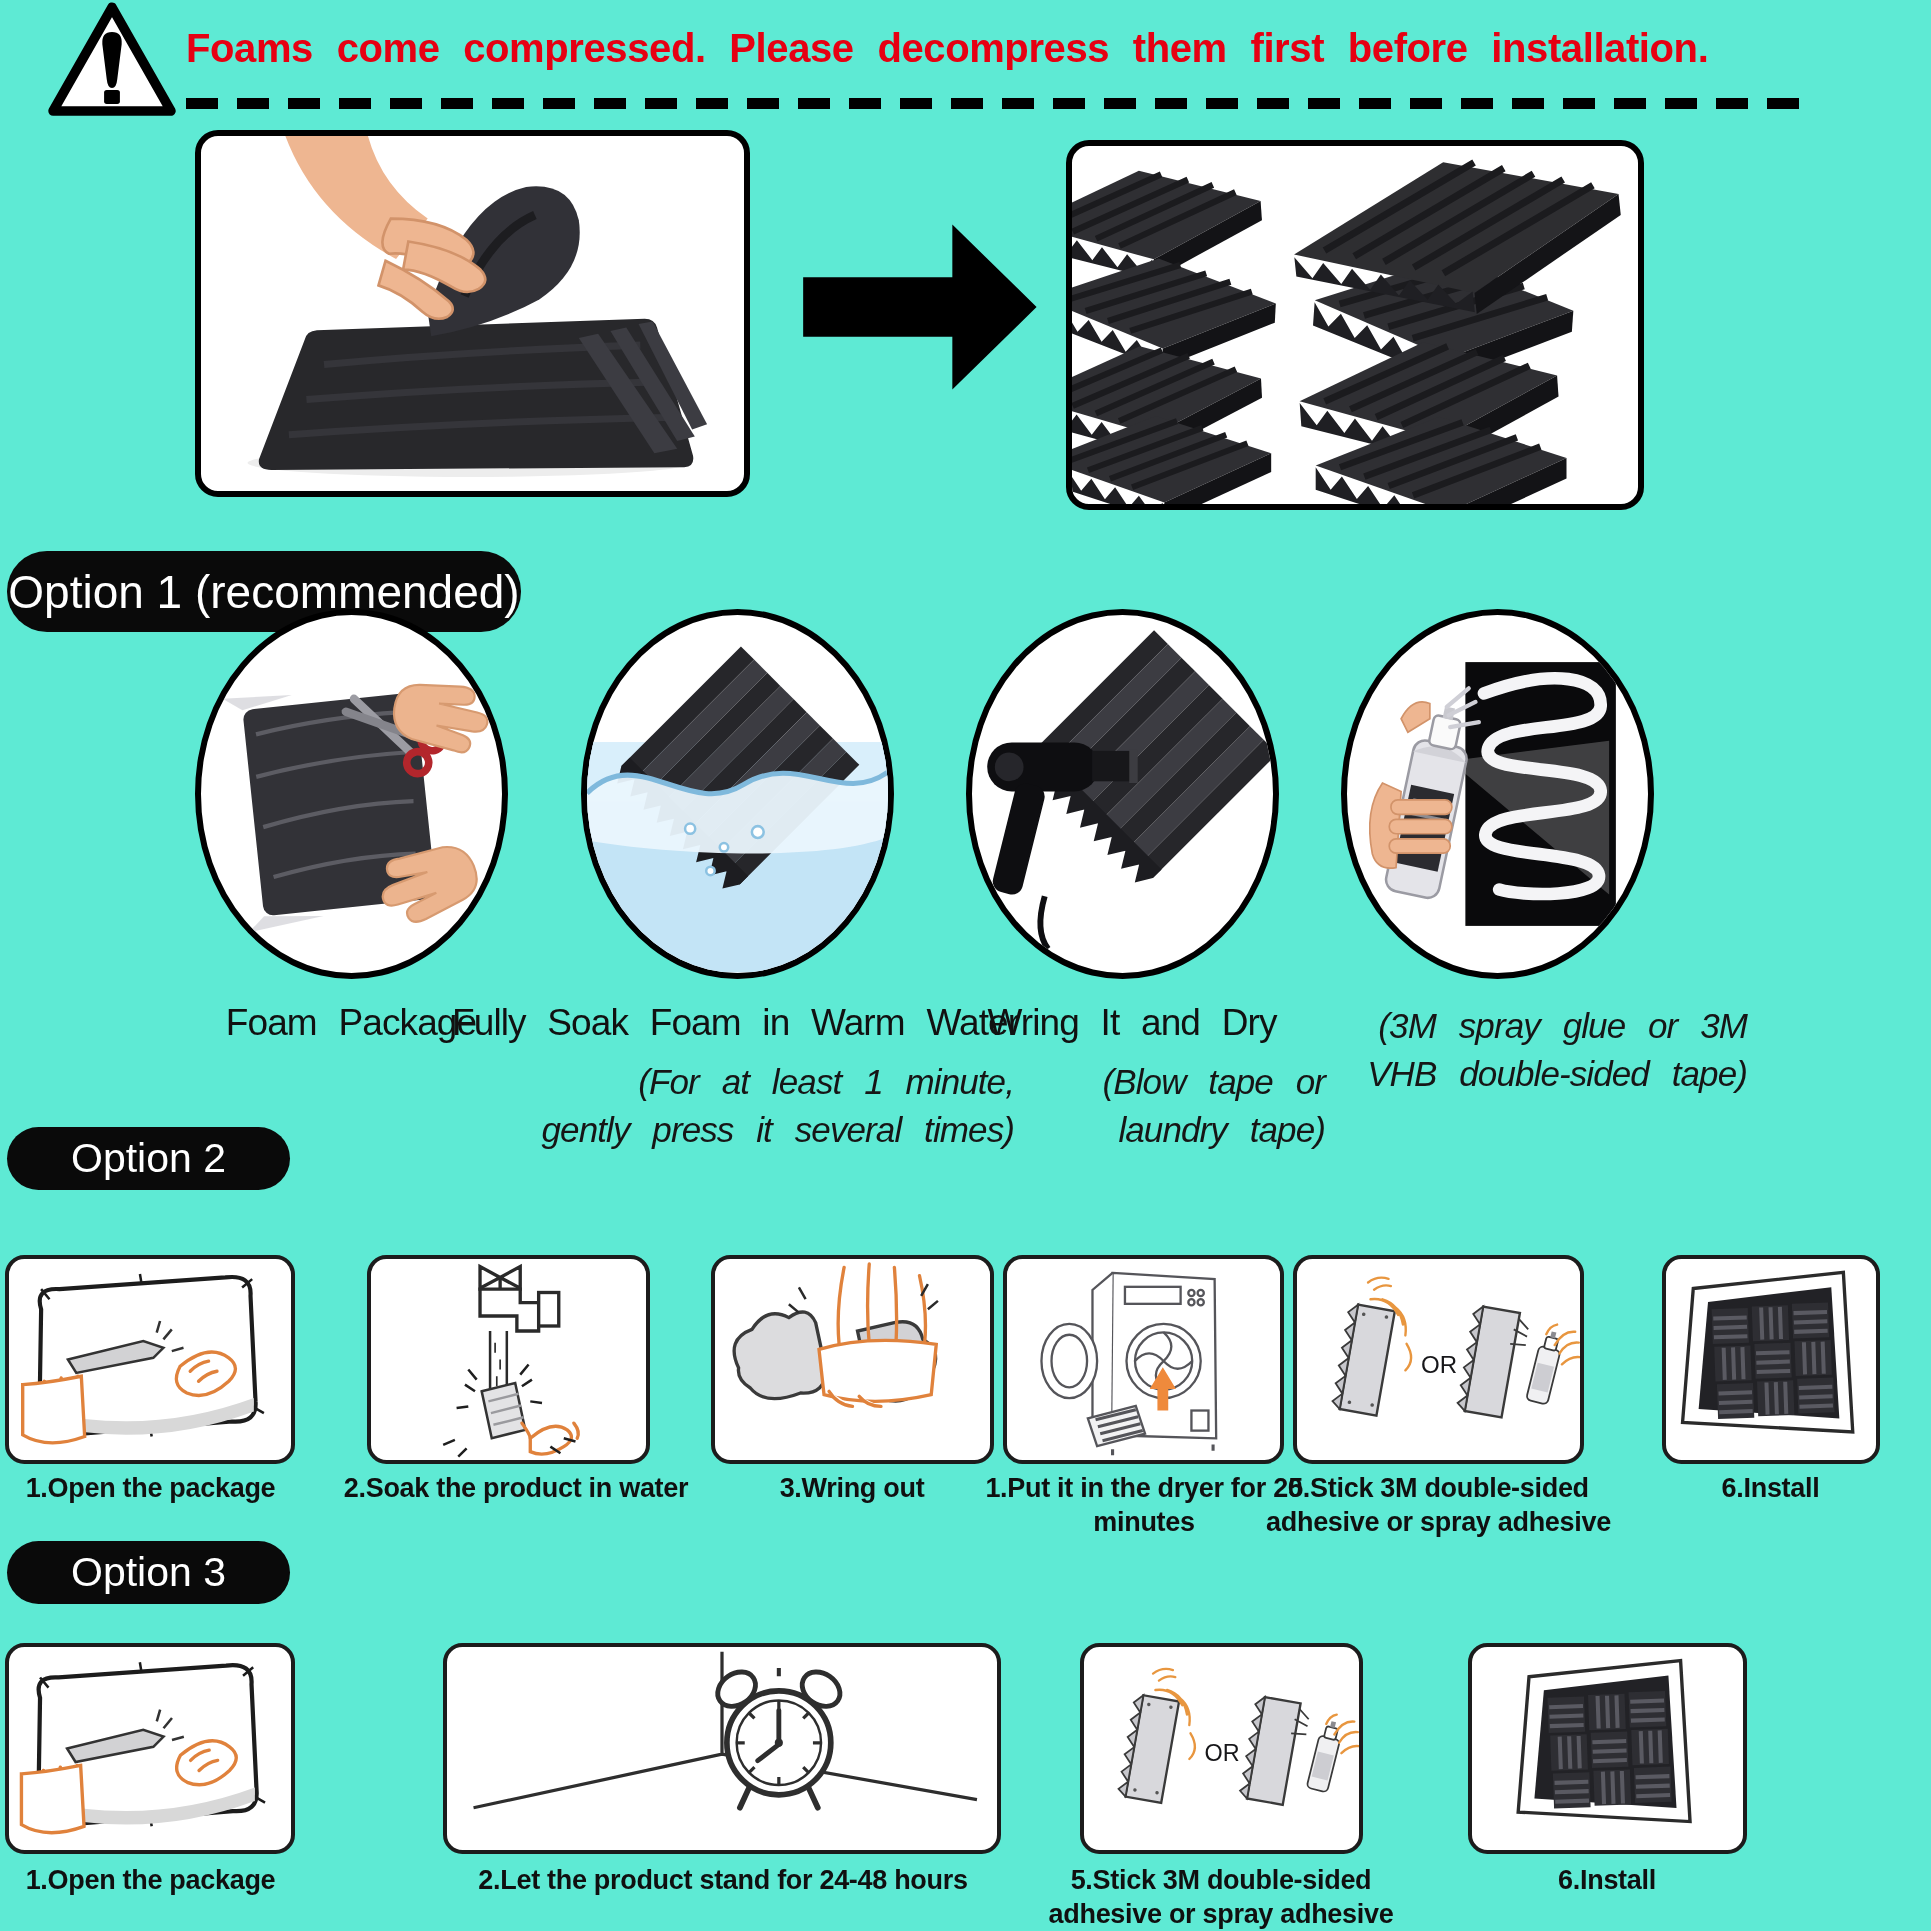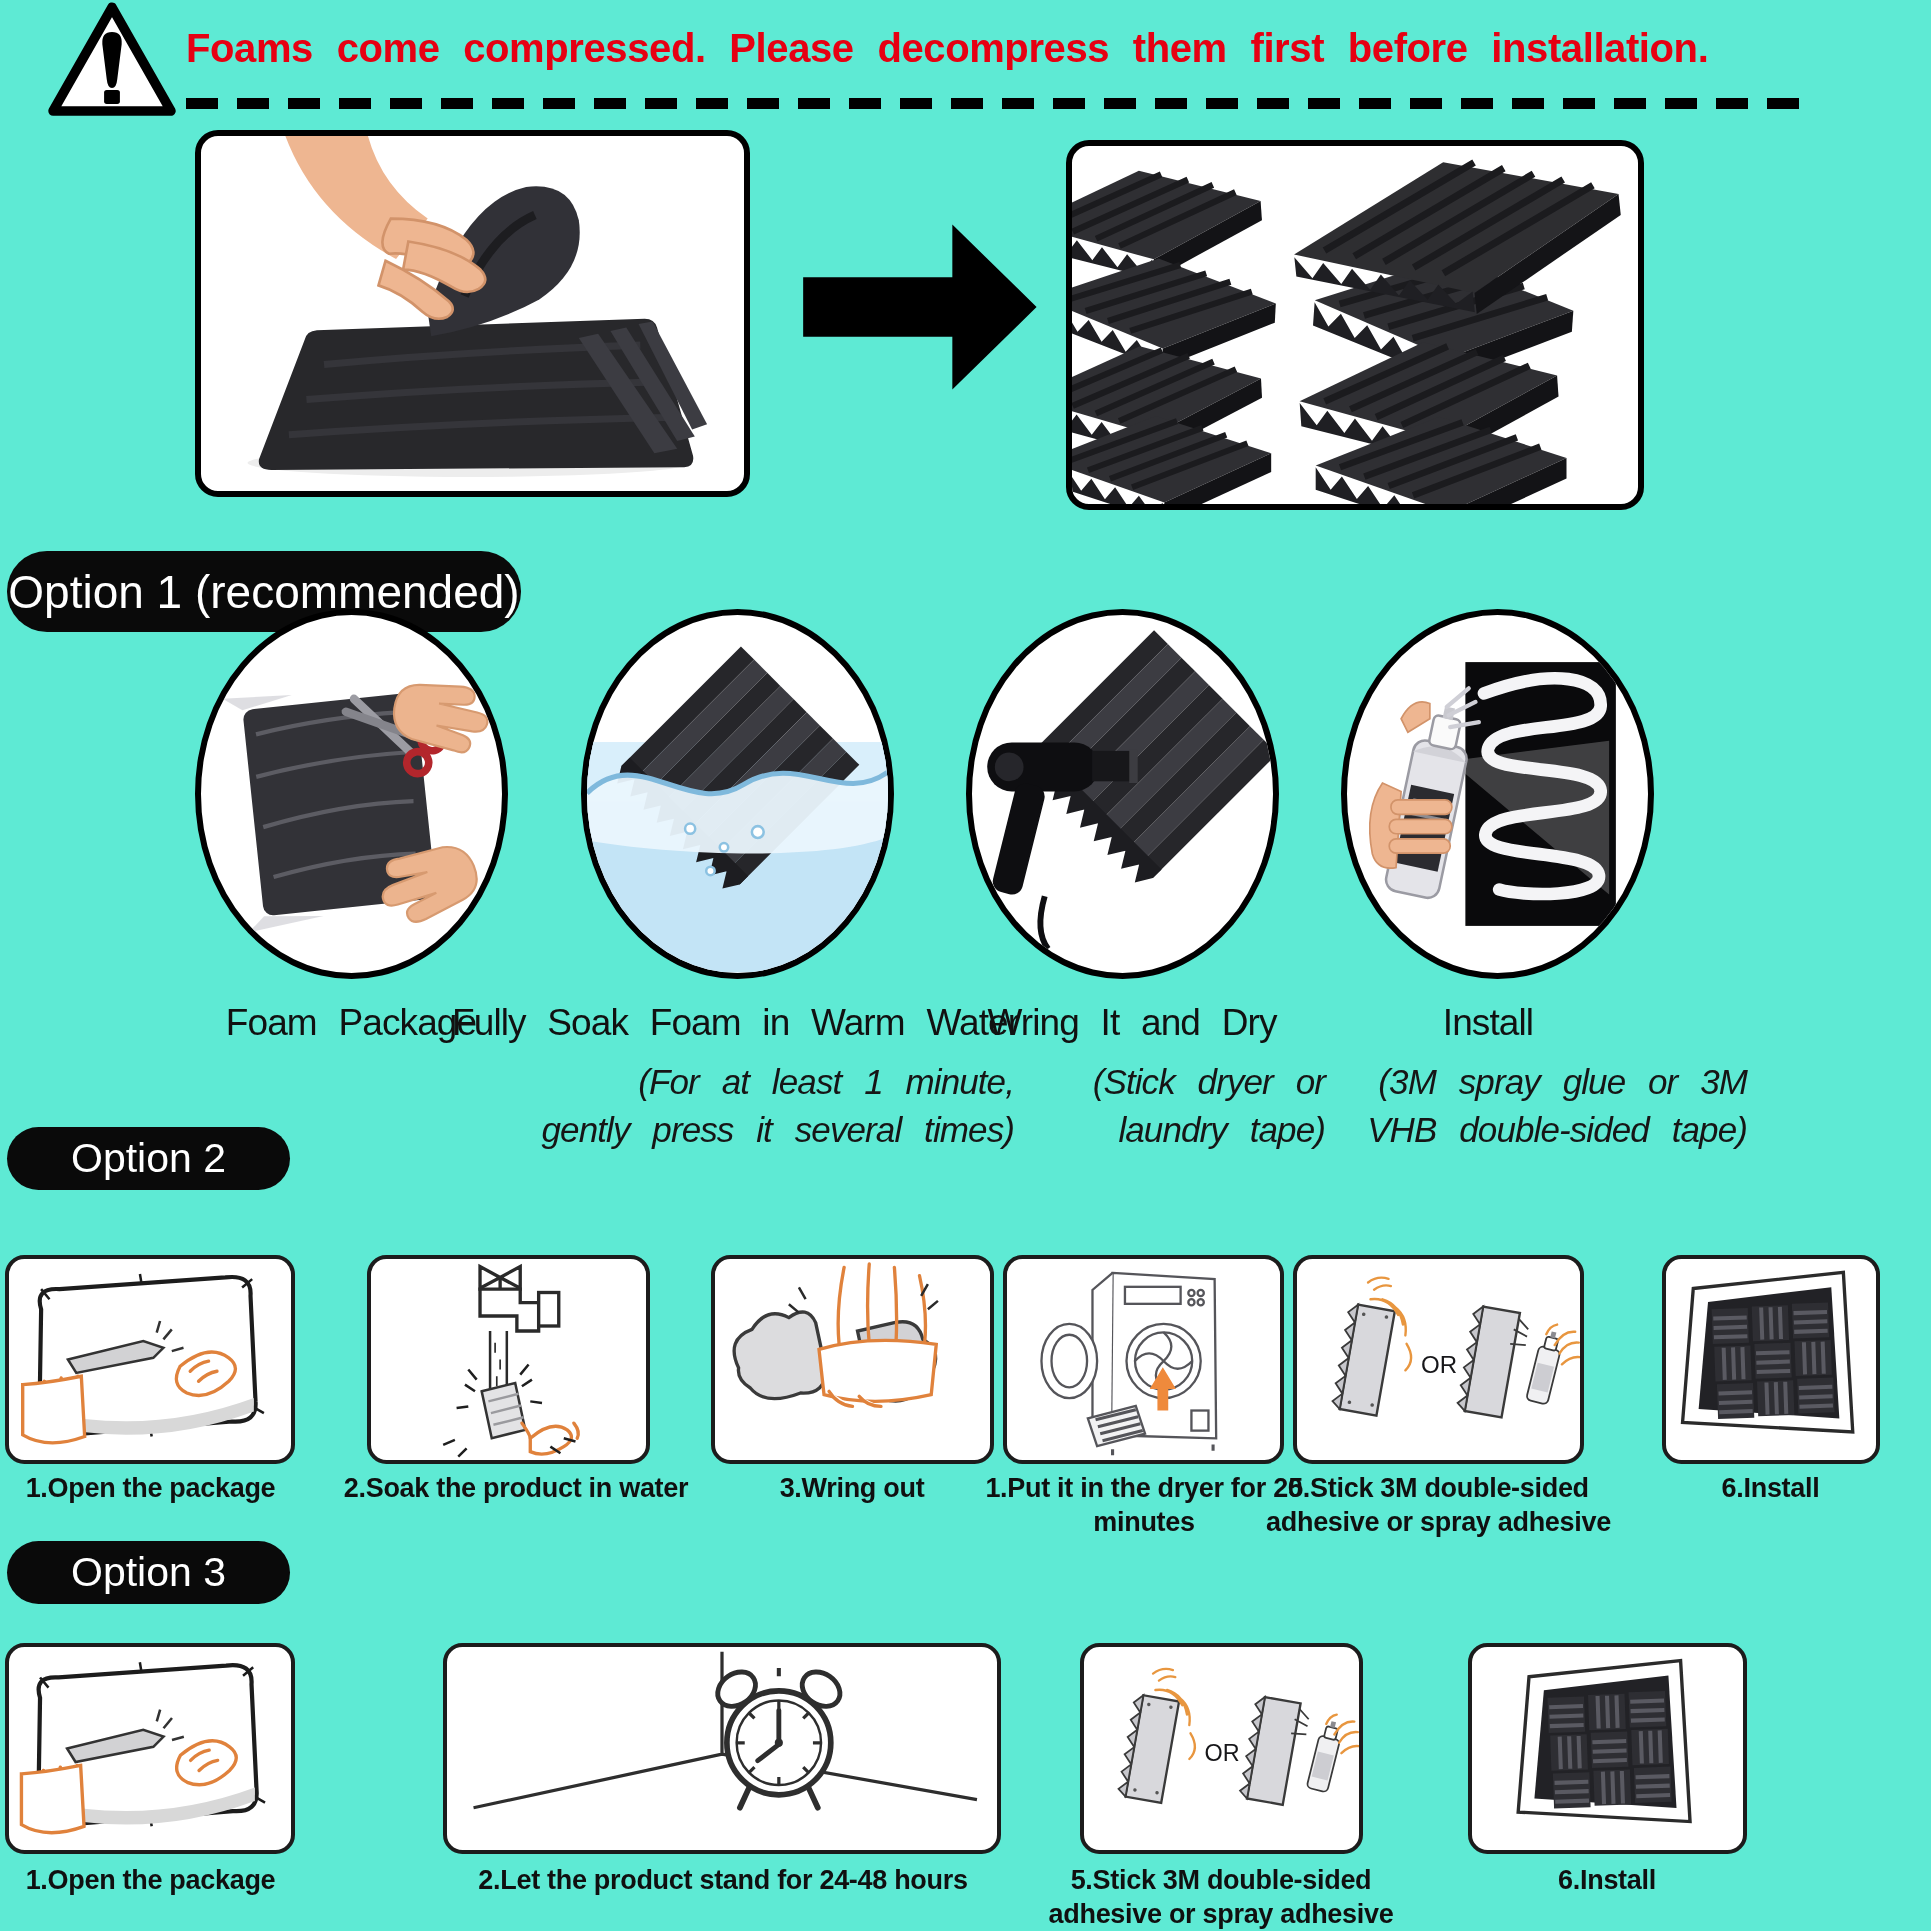--- a/index.html
+++ b/index.html
@@ -360,25 +360,24 @@
   <div class="o1col" style="left:158px;width:386px">
     <div class="o1-title">Foam Package</div>
   </div>
   <div class="o1col" style="left:452px;width:562px">
     <div class="o1-title">Fully Soak Foam in Warm Water</div>
     <div class="o1-note">(For at least 1 minute,</div>
     <div class="o1-note">gently press it several times)</div>
   </div>
   <div class="o1col" style="left:939px;width:386px">
     <div class="o1-title">Wring It and Dry</div>
-    <div class="o1-note">(Stick dryer or</div>
+    <div class="o1-note">(Blow tape or</div>
     <div class="o1-note">laundry tape)</div>
   </div>
   <div class="o1col" style="left:1229px;width:518px">
-    <div class="o1-title">Install</div>
     <div class="o1-note">(3M spray glue or 3M</div>
     <div class="o1-note">VHB double-sided tape)</div>
   </div>
 
   <div class="pill pill2">Option 2</div>
 
   <div class="step-box" style="left:5.3px;top:1255px;width:290px;height:209px">
     <svg viewBox="0 0 320 240">
         <use href="#la-package"></use>
       </svg>

